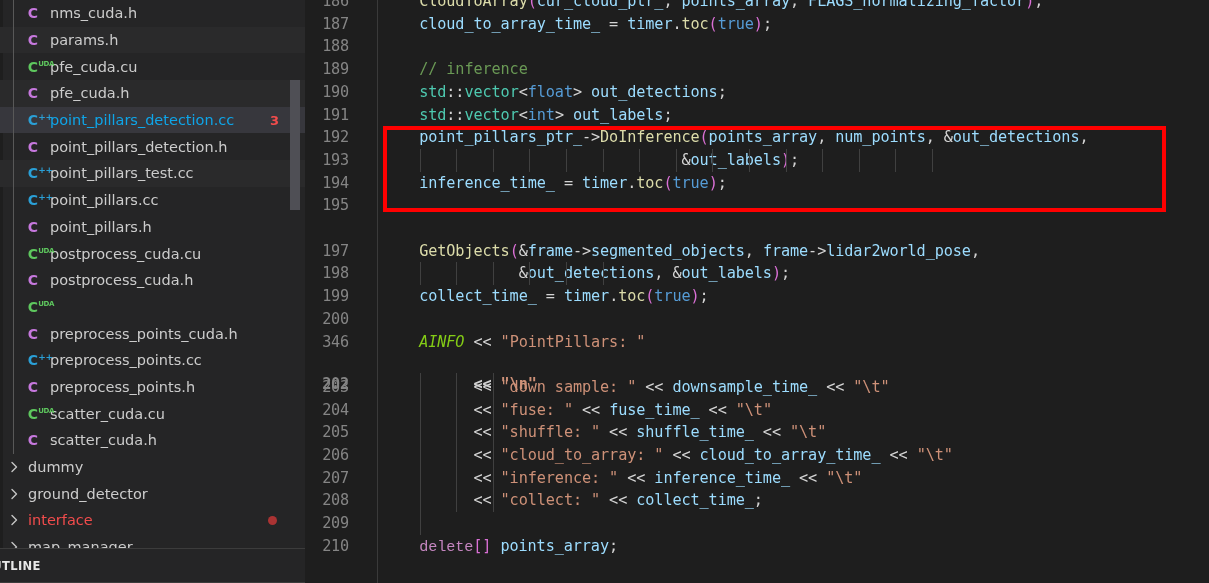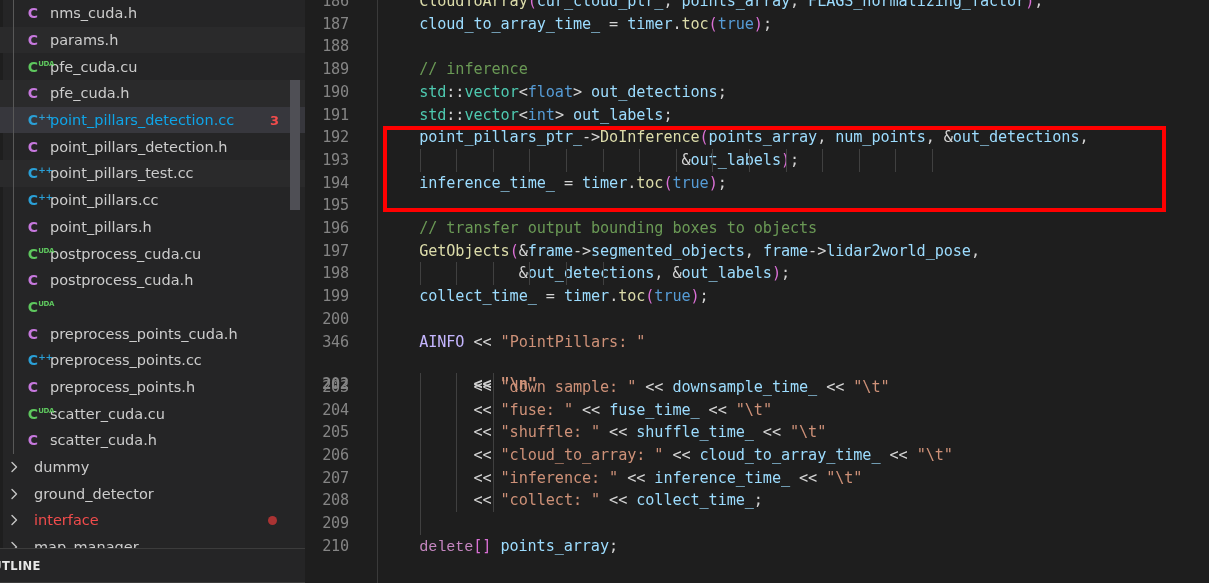--- a/index.html
+++ b/index.html
@@ -88,21 +88,21 @@
     font-weight: 700;
     padding-right: 14px;
   }
   .dot-badge {
     margin-left: auto;
     width: 9px; height: 9px;
     border-radius: 50%;
     background: #a33;
     margin-right: 16px;
   }
-  .folder-label { color: #cccccc; font-size: 14.5px; margin-left: 12px; }
+  .folder-label { color: #cccccc; font-size: 14.5px; margin-left: 6px; }
   .folder-label.err { color: #f14c4c; }
 
   
   #sb-scrollbar {
     position: absolute;
     right: 5px;
     top: 80px;
     width: 10px;
     height: 130px;
     background: #4f4f55;
@@ -195,21 +195,21 @@
   .t-com   { color: #6A9955; }
   .t-kw    { color: #569CD6; }
   .t-kw2   { color: #C586C0; font-family: Liberation Mono, monospace; }
   .t-type  { color: #4EC9B0; }
   .t-var   { color: #9CDCFE; }
   .t-fn    { color: #DCDCAA; }
   .t-str   { color: #CE9178; }
   .t-punc  { color: #d4d4d4; }
   .t-paren { color: #DA70D6; }
   .t-op    { color: #d4d4d4; }
-  .t-macro { color: #c4b5fd; }
+  .t-macro { color: #84cc16; font-style: italic; }
 
   
   #redbox {
     position: absolute;
     left: 78px;
     top: 126px;
     width: 783px;
     height: 86px;
     border: 4px solid #ff0000;
     box-sizing: border-box;
@@ -414,21 +414,20 @@
         <div class="cline" style="position: absolute; left: 0px; top: -10px;"><span class="lnum">186</span><span class="ctext"><span class="t-punc">    </span><span class="t-fn">CloudToArray</span><span class="t-paren">(</span><span class="t-var">cur_cloud_ptr_</span><span class="t-punc">, </span><span class="t-var">points_array</span><span class="t-punc">, </span><span class="t-var">FLAGS_normalizing_factor</span><span class="t-paren">)</span><span class="t-punc">;</span></span></div>
         <div class="cline" style="position: absolute; left: 0px; top: 12.7px;"><span class="lnum">187</span><span class="ctext"><span class="t-punc">    </span><span class="t-var">cloud_to_array_time_</span><span class="t-op"> = </span><span class="t-var">timer</span><span class="t-punc">.</span><span class="t-fn">toc</span><span class="t-paren">(</span><span class="t-kw">true</span><span class="t-paren">)</span><span class="t-punc">;</span></span></div>
         <div class="cline" style="position: absolute; left: 0px; top: 35.4px;"><span class="lnum">188</span><span class="ctext"></span></div>
         <div class="cline" style="position: absolute; left: 0px; top: 58.1px;"><span class="lnum">189</span><span class="ctext"><span class="t-punc">    </span><span class="t-com">// inference</span></span></div>
         <div class="cline" style="position: absolute; left: 0px; top: 80.8px;"><span class="lnum">190</span><span class="ctext"><span class="t-punc">    </span><span class="t-type">std</span><span class="t-punc">::</span><span class="t-type">vector</span><span class="t-punc">&lt;</span><span class="t-kw">float</span><span class="t-punc">&gt; </span><span class="t-var">out_detections</span><span class="t-punc">;</span></span></div>
         <div class="cline" style="position: absolute; left: 0px; top: 103.5px;"><span class="lnum">191</span><span class="ctext"><span class="t-punc">    </span><span class="t-type">std</span><span class="t-punc">::</span><span class="t-type">vector</span><span class="t-punc">&lt;</span><span class="t-kw">int</span><span class="t-punc">&gt; </span><span class="t-var">out_labels</span><span class="t-punc">;</span></span></div>
         <div class="cline" style="position: absolute; left: 0px; top: 126.2px;"><span class="lnum">192</span><span class="ctext"><span class="t-punc">    </span><span class="t-var">point_pillars_ptr_</span><span class="t-op">-&gt;</span><span class="t-fn">DoInference</span><span class="t-paren">(</span><span class="t-var">points_array</span><span class="t-punc">, </span><span class="t-var">num_points</span><span class="t-punc">, </span><span class="t-op">&amp;</span><span class="t-var">out_detections</span><span class="t-punc">,</span></span></div>
         <div class="cline" style="position: absolute; left: 0px; top: 148.9px;"><span class="lnum">193</span><span class="ctext"><span class="ig" style="left: 50.6px;"></span><span class="ig" style="left: 87.2px;"></span><span class="ig" style="left: 123.8px;"></span><span class="ig" style="left: 160.4px;"></span><span class="ig" style="left: 197px;"></span><span class="ig" style="left: 233.6px;"></span><span class="ig" style="left: 270.2px;"></span><span class="ig" style="left: 306.8px;"></span><span class="ig" style="left: 343.4px;"></span><span class="ig" style="left: 380px;"></span><span class="ig" style="left: 416.6px;"></span><span class="ig" style="left: 453.2px;"></span><span class="ig" style="left: 489.8px;"></span><span class="ig" style="left: 526.4px;"></span><span class="ig" style="left: 563px;"></span><span class="t-punc">                                 </span><span class="t-op">&amp;</span><span class="t-var">out_labels</span><span class="t-paren">)</span><span class="t-punc">;</span></span></div>
         <div class="cline" style="position: absolute; left: 0px; top: 171.6px;"><span class="lnum">194</span><span class="ctext"><span class="t-punc">    </span><span class="t-var">inference_time_</span><span class="t-op"> = </span><span class="t-var">timer</span><span class="t-punc">.</span><span class="t-fn">toc</span><span class="t-paren">(</span><span class="t-kw">true</span><span class="t-paren">)</span><span class="t-punc">;</span></span></div>
         <div class="cline" style="position: absolute; left: 0px; top: 194.3px;"><span class="lnum">195</span><span class="ctext"></span></div>
-        <div class="cline" style="position: absolute; left: 0px; top: 217px;"><span class="lnum">196</span><span class="ctext"><span class="t-punc">    </span><span class="t-com">// transfer output bounding boxes to objects</span></span></div>
         <div class="cline" style="position: absolute; left: 0px; top: 239.7px;"><span class="lnum">197</span><span class="ctext"><span class="t-punc">    </span><span class="t-fn">GetObjects</span><span class="t-paren">(</span><span class="t-op">&amp;</span><span class="t-var">frame</span><span class="t-op">-&gt;</span><span class="t-var">segmented_objects</span><span class="t-punc">, </span><span class="t-var">frame</span><span class="t-op">-&gt;</span><span class="t-var">lidar2world_pose</span><span class="t-punc">,</span></span></div>
         <div class="cline" style="position: absolute; left: 0px; top: 262.4px;"><span class="lnum">198</span><span class="ctext"><span class="ig" style="left: 50.6px;"></span><span class="ig" style="left: 87.2px;"></span><span class="ig" style="left: 123.8px;"></span><span class="ig" style="left: 160.4px;"></span><span class="ig" style="left: 197px;"></span><span class="ig" style="left: 233.6px;"></span><span class="t-punc">               </span><span class="t-op">&amp;</span><span class="t-var">out_detections</span><span class="t-punc">, </span><span class="t-op">&amp;</span><span class="t-var">out_labels</span><span class="t-paren">)</span><span class="t-punc">;</span></span></div>
         <div class="cline" style="position: absolute; left: 0px; top: 285.1px;"><span class="lnum">199</span><span class="ctext"><span class="t-punc">    </span><span class="t-var">collect_time_</span><span class="t-op"> = </span><span class="t-var">timer</span><span class="t-punc">.</span><span class="t-fn">toc</span><span class="t-paren">(</span><span class="t-kw">true</span><span class="t-paren">)</span><span class="t-punc">;</span></span></div>
         <div class="cline" style="position: absolute; left: 0px; top: 307.8px; align-items: flex-end;"><span class="lnum">200</span><span class="ctext"></span></div>
         <div class="cline" style="position: absolute; left: 0px; top: 330.5px;"><span class="lnum">346</span><span class="ctext"><span class="t-punc">    </span><span class="t-macro">AINFO</span><span class="t-op"> &lt;&lt; </span><span class="t-str">"PointPillars: "</span></span></div>
         <div class="cline" style="position: absolute; left: 0px; top: 373px; font-weight: bold;"><span class="lnum">202</span><span class="ctext"><span class="ig" style="left: 50.6px;"></span><span class="ig" style="left: 87.2px;"></span><span class="ig" style="left: 123.8px;"></span><span class="t-punc">          </span><span class="t-op">&lt;&lt; </span><span class="t-str">"\n"</span></span></div>
         <div class="cline" style="position: absolute; left: 0px; top: 375.9px;"><span class="lnum">203</span><span class="ctext"><span class="ig" style="left: 50.6px;"></span><span class="ig" style="left: 87.2px;"></span><span class="ig" style="left: 123.8px;"></span><span class="t-punc">          </span><span class="t-op">&lt;&lt; </span><span class="t-str">"down sample: "</span><span class="t-op"> &lt;&lt; </span><span class="t-var">downsample_time_</span><span class="t-op"> &lt;&lt; </span><span class="t-str">"\t"</span></span></div>
         <div class="cline" style="position: absolute; left: 0px; top: 398.6px;"><span class="lnum">204</span><span class="ctext"><span class="ig" style="left: 50.6px;"></span><span class="ig" style="left: 87.2px;"></span><span class="ig" style="left: 123.8px;"></span><span class="t-punc">          </span><span class="t-op">&lt;&lt; </span><span class="t-str">"fuse: "</span><span class="t-op"> &lt;&lt; </span><span class="t-var">fuse_time_</span><span class="t-op"> &lt;&lt; </span><span class="t-str">"\t"</span></span></div>
         <div class="cline" style="position: absolute; left: 0px; top: 421.3px;"><span class="lnum">205</span><span class="ctext"><span class="ig" style="left: 50.6px;"></span><span class="ig" style="left: 87.2px;"></span><span class="ig" style="left: 123.8px;"></span><span class="t-punc">          </span><span class="t-op">&lt;&lt; </span><span class="t-str">"shuffle: "</span><span class="t-op"> &lt;&lt; </span><span class="t-var">shuffle_time_</span><span class="t-op"> &lt;&lt; </span><span class="t-str">"\t"</span></span></div>
         <div class="cline" style="position: absolute; left: 0px; top: 444px;"><span class="lnum">206</span><span class="ctext"><span class="ig" style="left: 50.6px;"></span><span class="ig" style="left: 87.2px;"></span><span class="ig" style="left: 123.8px;"></span><span class="t-punc">          </span><span class="t-op">&lt;&lt; </span><span class="t-str">"cloud_to_array: "</span><span class="t-op"> &lt;&lt; </span><span class="t-var">cloud_to_array_time_</span><span class="t-op"> &lt;&lt; </span><span class="t-str">"\t"</span></span></div>

